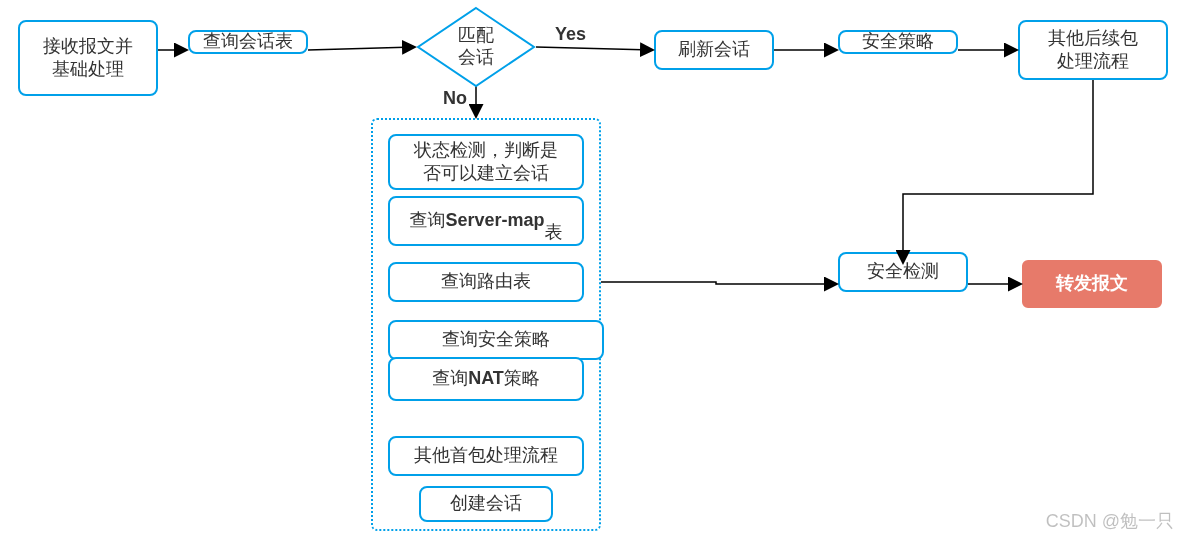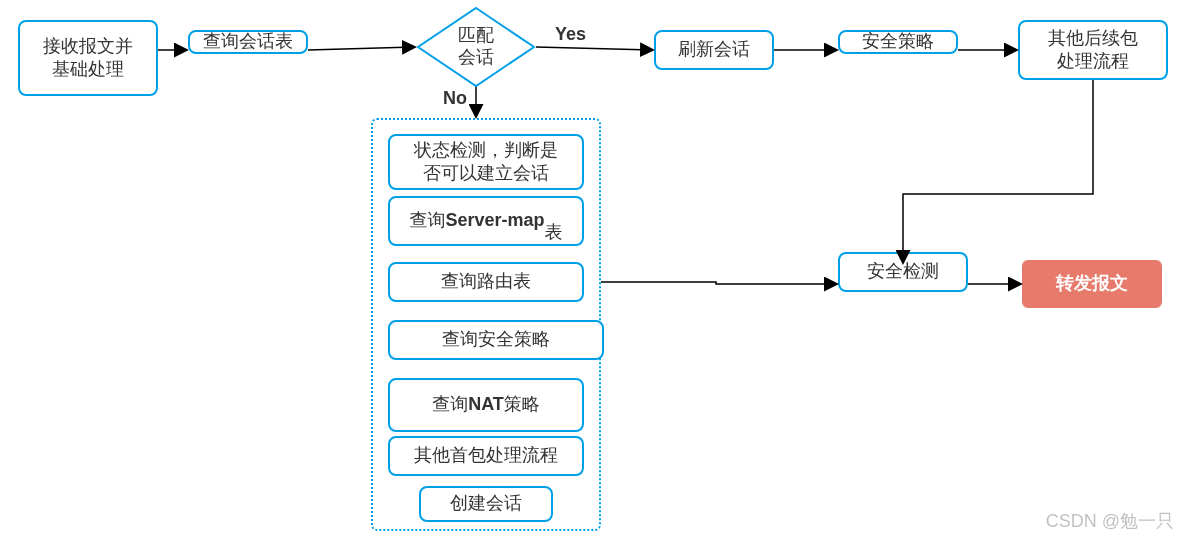--- a/index.html
+++ b/index.html
@@ -32,21 +32,21 @@
 <div class="box" style="left:654px;top:30px;width:120px;height:40px">刷新会话</div>
 <div class="box" style="left:838px;top:30px;width:120px;height:24px">安全策略</div>
 <div class="box" style="left:1018px;top:20px;width:150px;height:60px">其他后续包<br>处理流程</div>
 
 <div class="dashed" style="left:371px;top:118px;width:230px;height:413px"></div>
 
 <div class="box" style="left:388px;top:134px;width:196px;height:56px">状态检测，判断是<br>否可以建立会话</div>
 <div class="box" style="left:388px;top:196px;width:196px;height:50px">查询<b>Server-map</b><br>表</div>
 <div class="box" style="left:388px;top:262px;width:196px;height:40px">查询路由表</div>
 <div class="box" style="left:388px;top:320px;width:216px;height:40px">查询安全策略</div>
-<div class="box" style="left:388px;top:378px;width:196px;height:54px">查询<b>NAT</b>策略</div>
+<div class="box" style="left:388px;top:357px;width:196px;height:44px">查询<b>NAT</b>策略</div>
 <div class="box" style="left:388px;top:436px;width:196px;height:40px">其他首包处理流程</div>
 <div class="box" style="left:419px;top:486px;width:134px;height:36px">创建会话</div>
 
 <div class="box" style="left:838px;top:252px;width:130px;height:40px">安全检测</div>
 <div class="box box-red" style="left:1022px;top:260px;width:140px;height:48px">转发报文</div>
 
 <div class="watermark">CSDN @勉一只</div>
 
 <svg class="arrows">
   <defs>

